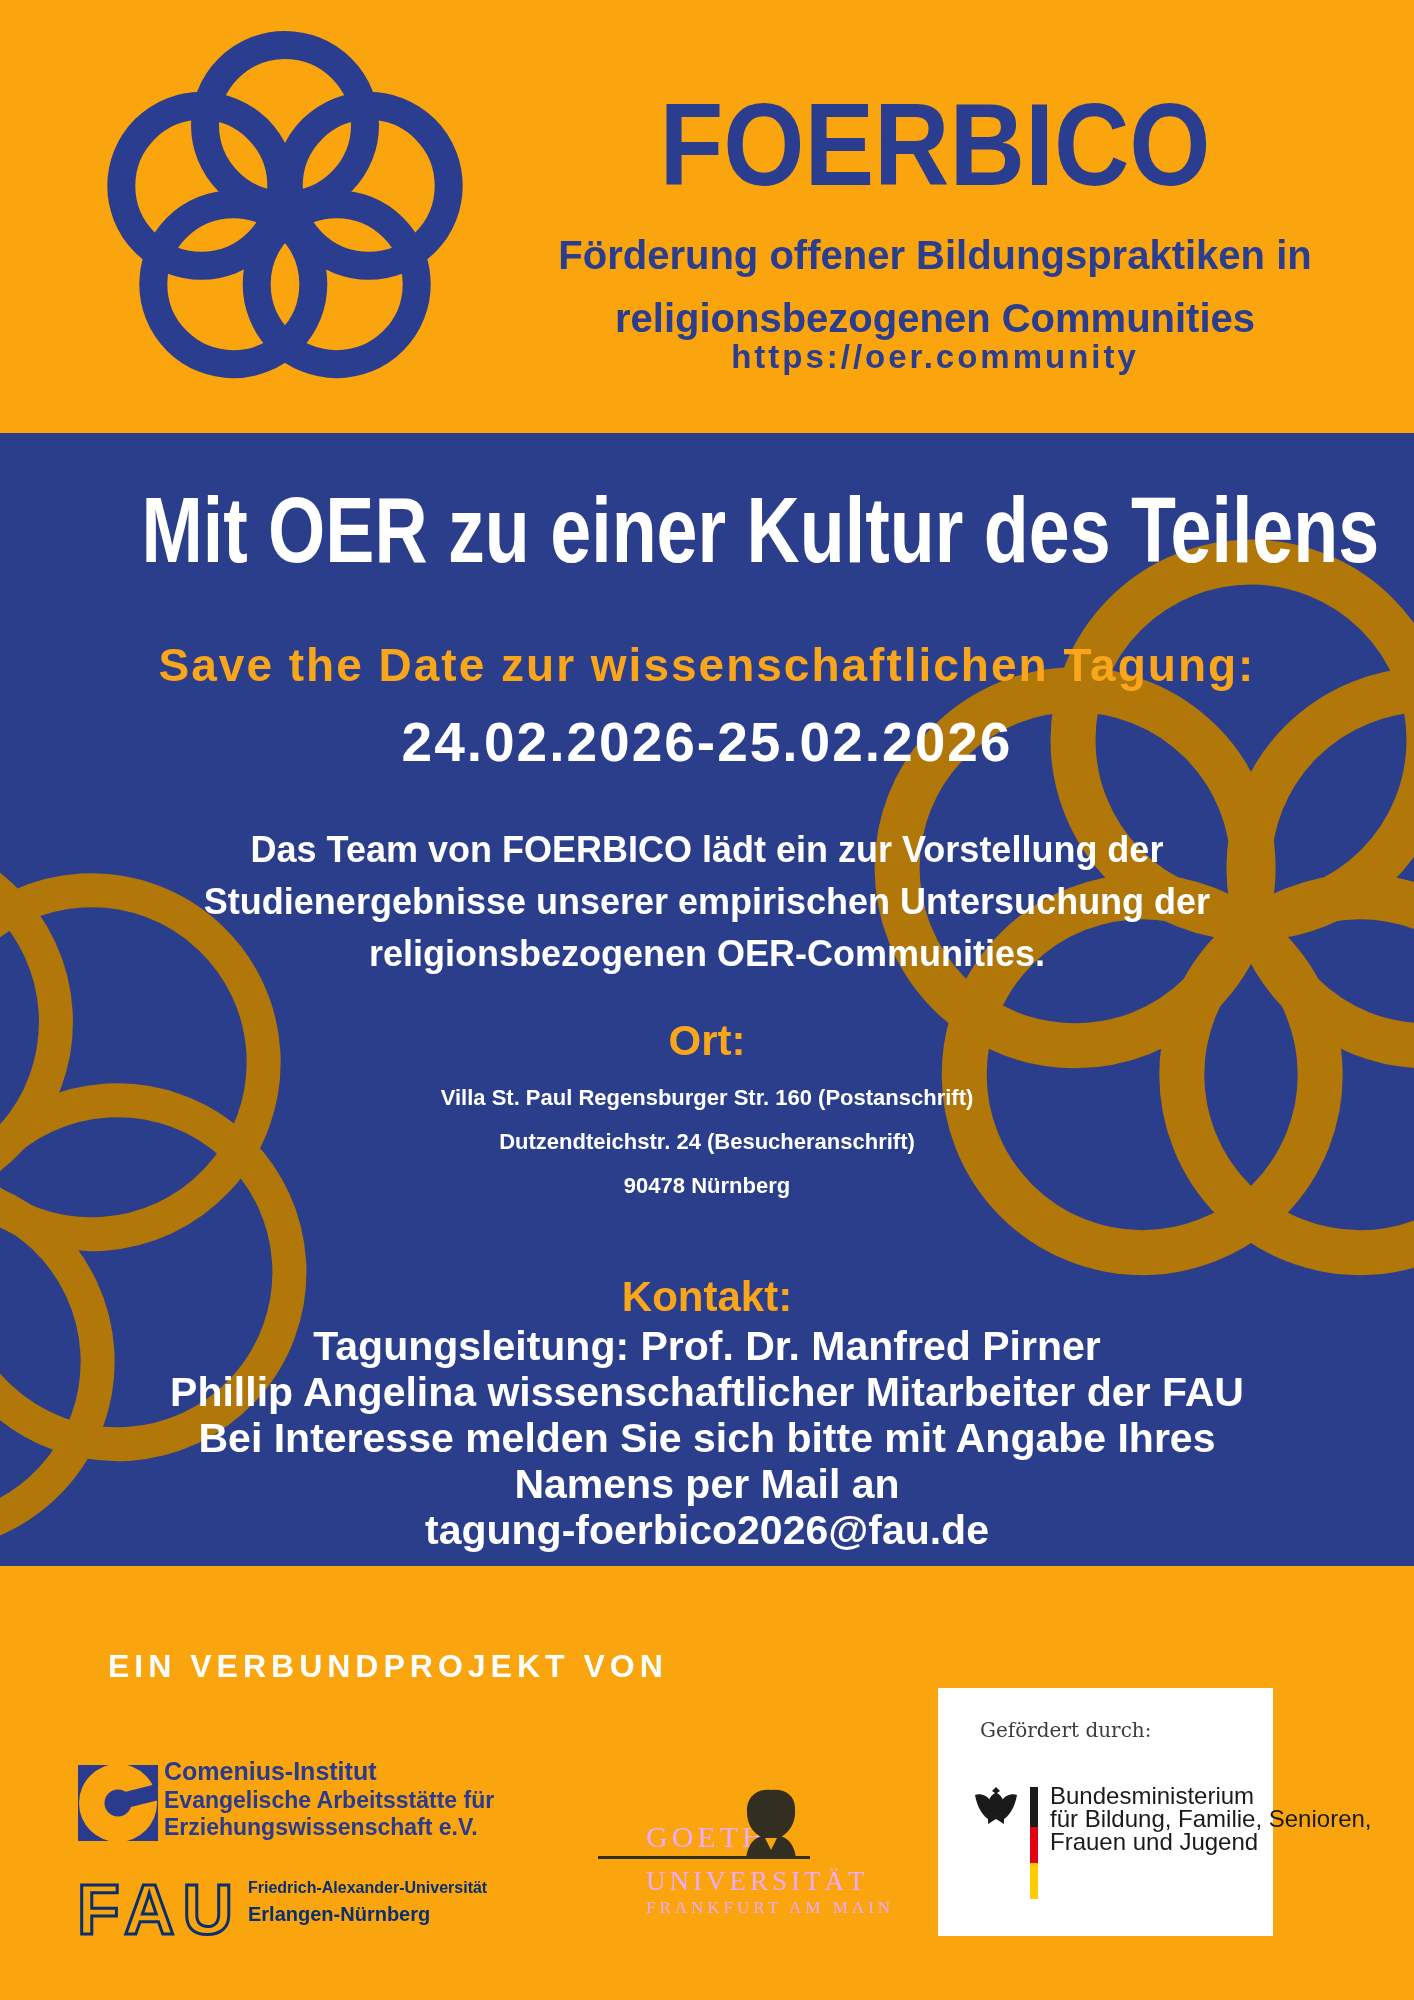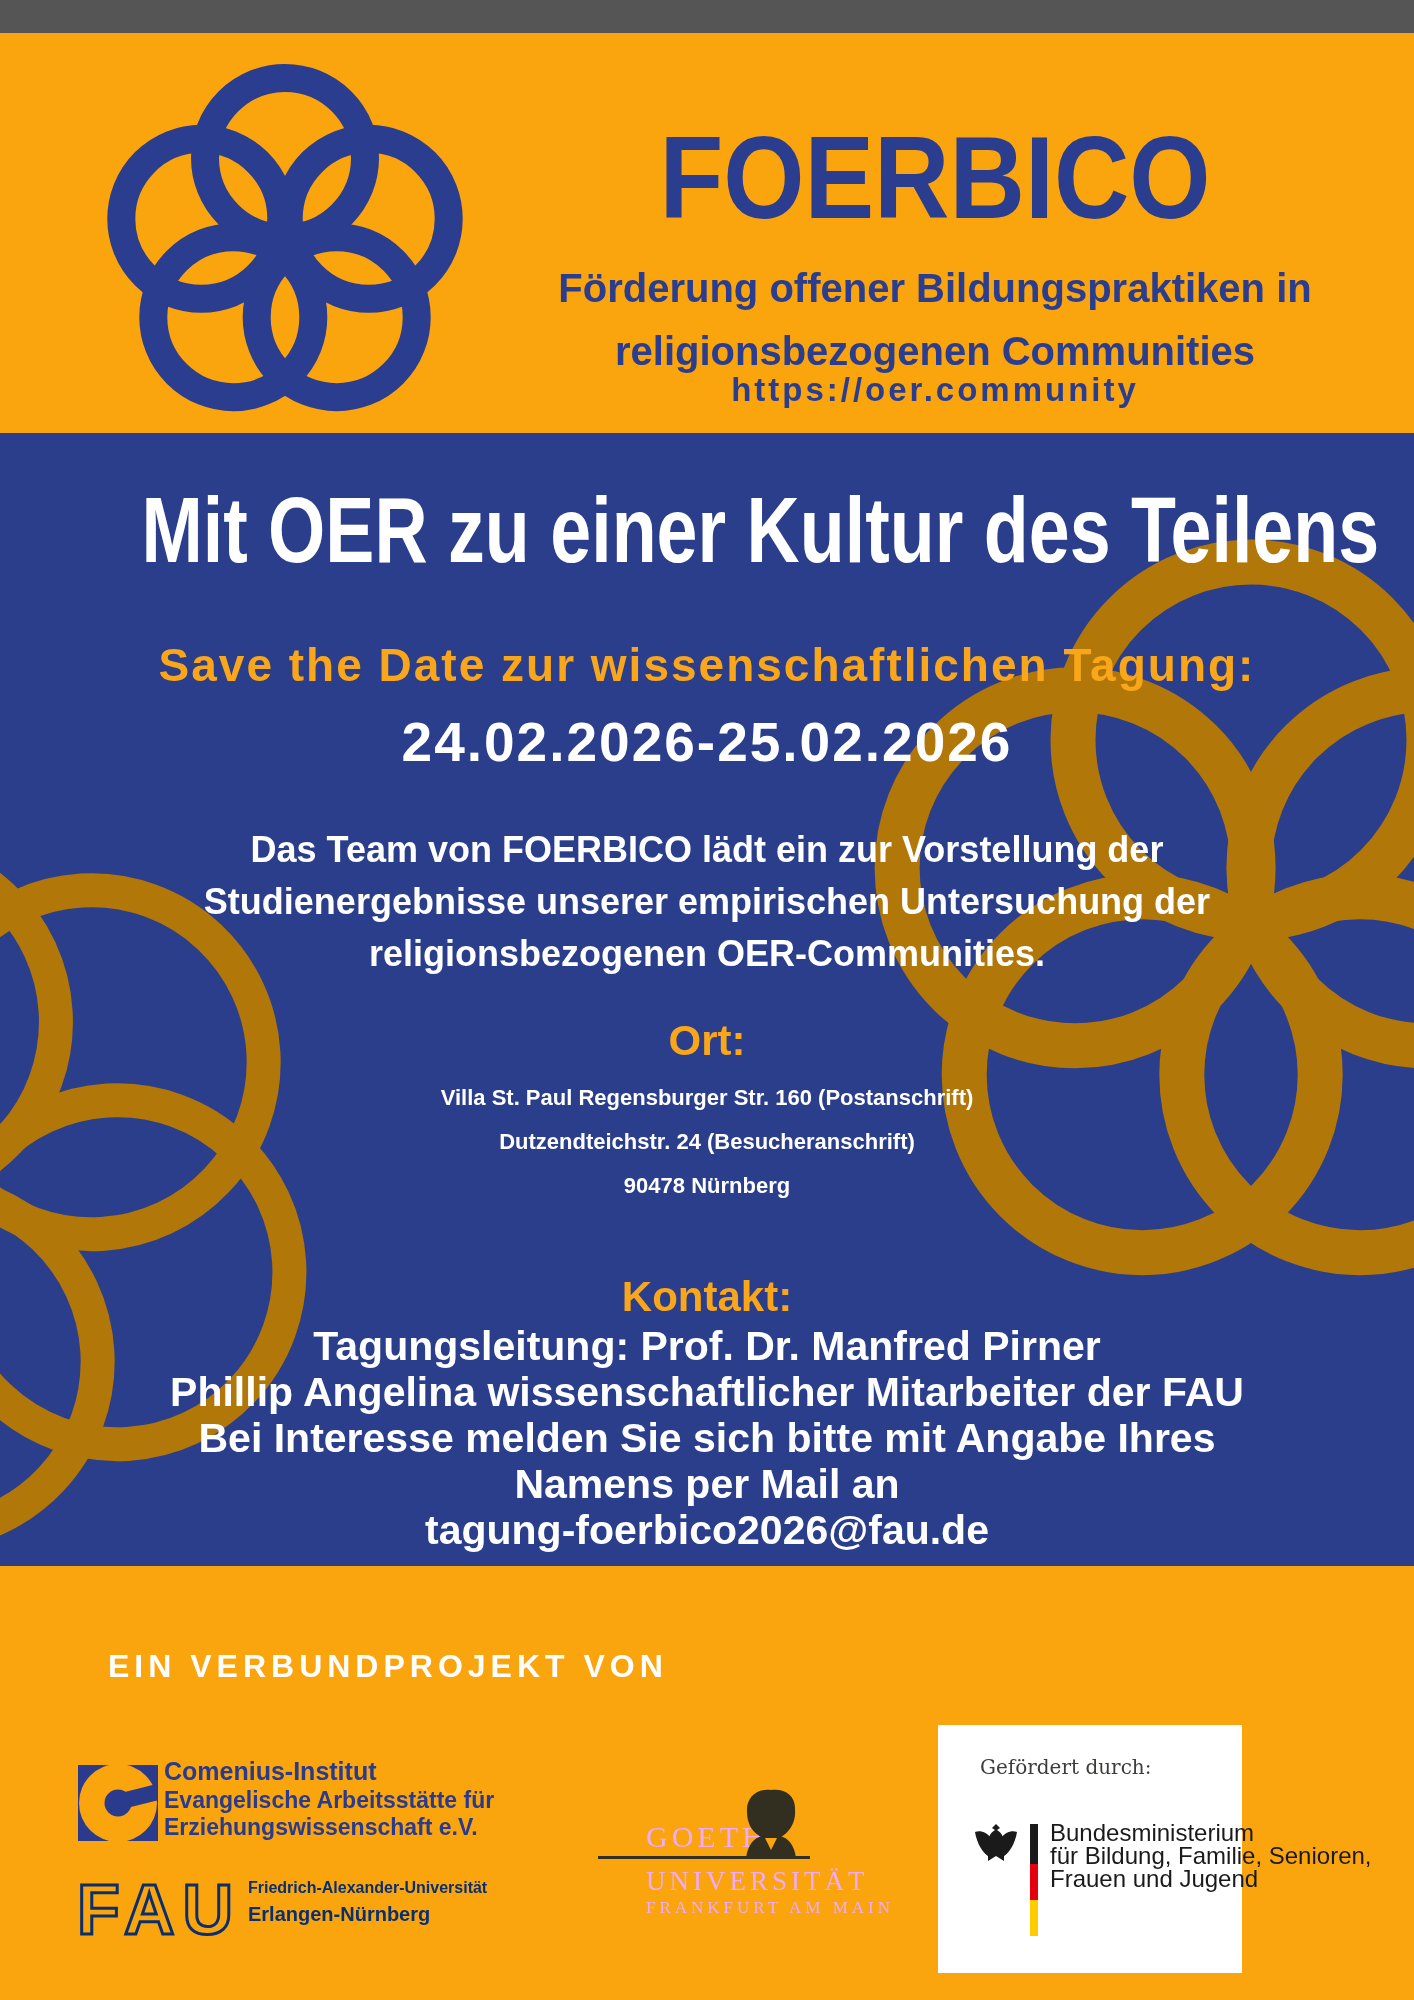--- a/index.html
+++ b/index.html
@@ -4,21 +4,21 @@
 <style>
   html,body{margin:0;padding:0;background:#555;}
   #poster{
     position:relative;width:1414px;height:2000px;overflow:hidden;
     font-family:"Liberation Sans",sans-serif;
   }
   .abs{position:absolute;}
   .nowrap{white-space:nowrap;}
   .ctr{width:100%;text-align:center;}
   
-  #header{left:0;top:0;width:1414px;height:433px;background:#FAA40E;margin-top:33px;}
+  #header{left:0;top:0;width:1414px;height:433px;background:#FAA40E;}
   #blue{left:0;top:433px;width:1414px;height:1133px;background:#2B3E8C;}
   #footer{left:0;top:1566px;width:1414px;height:434px;background:#FAA40E;}
   
   .title{left:460px;top:85px;width:950px;text-align:center;font-weight:bold;
          font-size:116px;line-height:120px;color:#2B3D8E;transform:scaleX(.9);}
   .sub{left:460px;width:950px;text-align:center;font-weight:bold;color:#2B3D8E;}
   .sub1{top:233px;font-size:40px;line-height:44px;}
   .sub2{top:296px;font-size:40px;line-height:44px;}
   .url{top:339px;font-size:33px;line-height:36px;letter-spacing:3px;}
   
@@ -36,21 +36,21 @@
   .com-name{left:164px;top:1757px;font-size:25px;line-height:28px;font-weight:bold;color:#2A3A8C;}
   .com-l2{left:164px;top:1787px;font-size:23px;line-height:26px;font-weight:bold;color:#2A3A8C;}
   .com-l3{left:164px;top:1814px;font-size:23px;line-height:26px;font-weight:bold;color:#2A3A8C;}
   .fau-l1{left:248px;top:1876px;font-size:16px;line-height:24px;font-weight:bold;color:#0A2F6E;}
   .fau-l2{left:248px;top:1902px;font-size:20px;line-height:24px;font-weight:bold;color:#0A2F6E;}
   .goe{font-family:Liberation Serif, serif;color:#f0abfc;margin-left:48px;}
   .goe1{left:598px;top:1820px;font-size:30px;letter-spacing:4px;}
   .goe-line{left:598px;top:1856px;width:212px;height:3px;background:#322F20;}
   .goe2{left:598px;top:1866px;font-size:27px;letter-spacing:4px;}
   .goe3{left:598px;top:1898px;font-size:17px;letter-spacing:4px;}
-  #fundbox{left:938px;top:1688px;width:304px;height:248px;background:#fff;margin-top:37px;}
+  #fundbox{left:938px;top:1688px;width:335px;height:248px;background:#fff;}
   .fund-label{left:42px;top:30px;font-family:"DejaVu Serif",serif;font-size:20px;color:#3C3C3B;}
   .stripe{left:92px;top:99px;width:8px;}
   .min{left:112px;top:96px;font-size:24px;line-height:23px;color:#1A1A1A;}
 </style>
 </head>
 <body>
 
 <div id="poster">
 
   <div id="header" class="abs">

